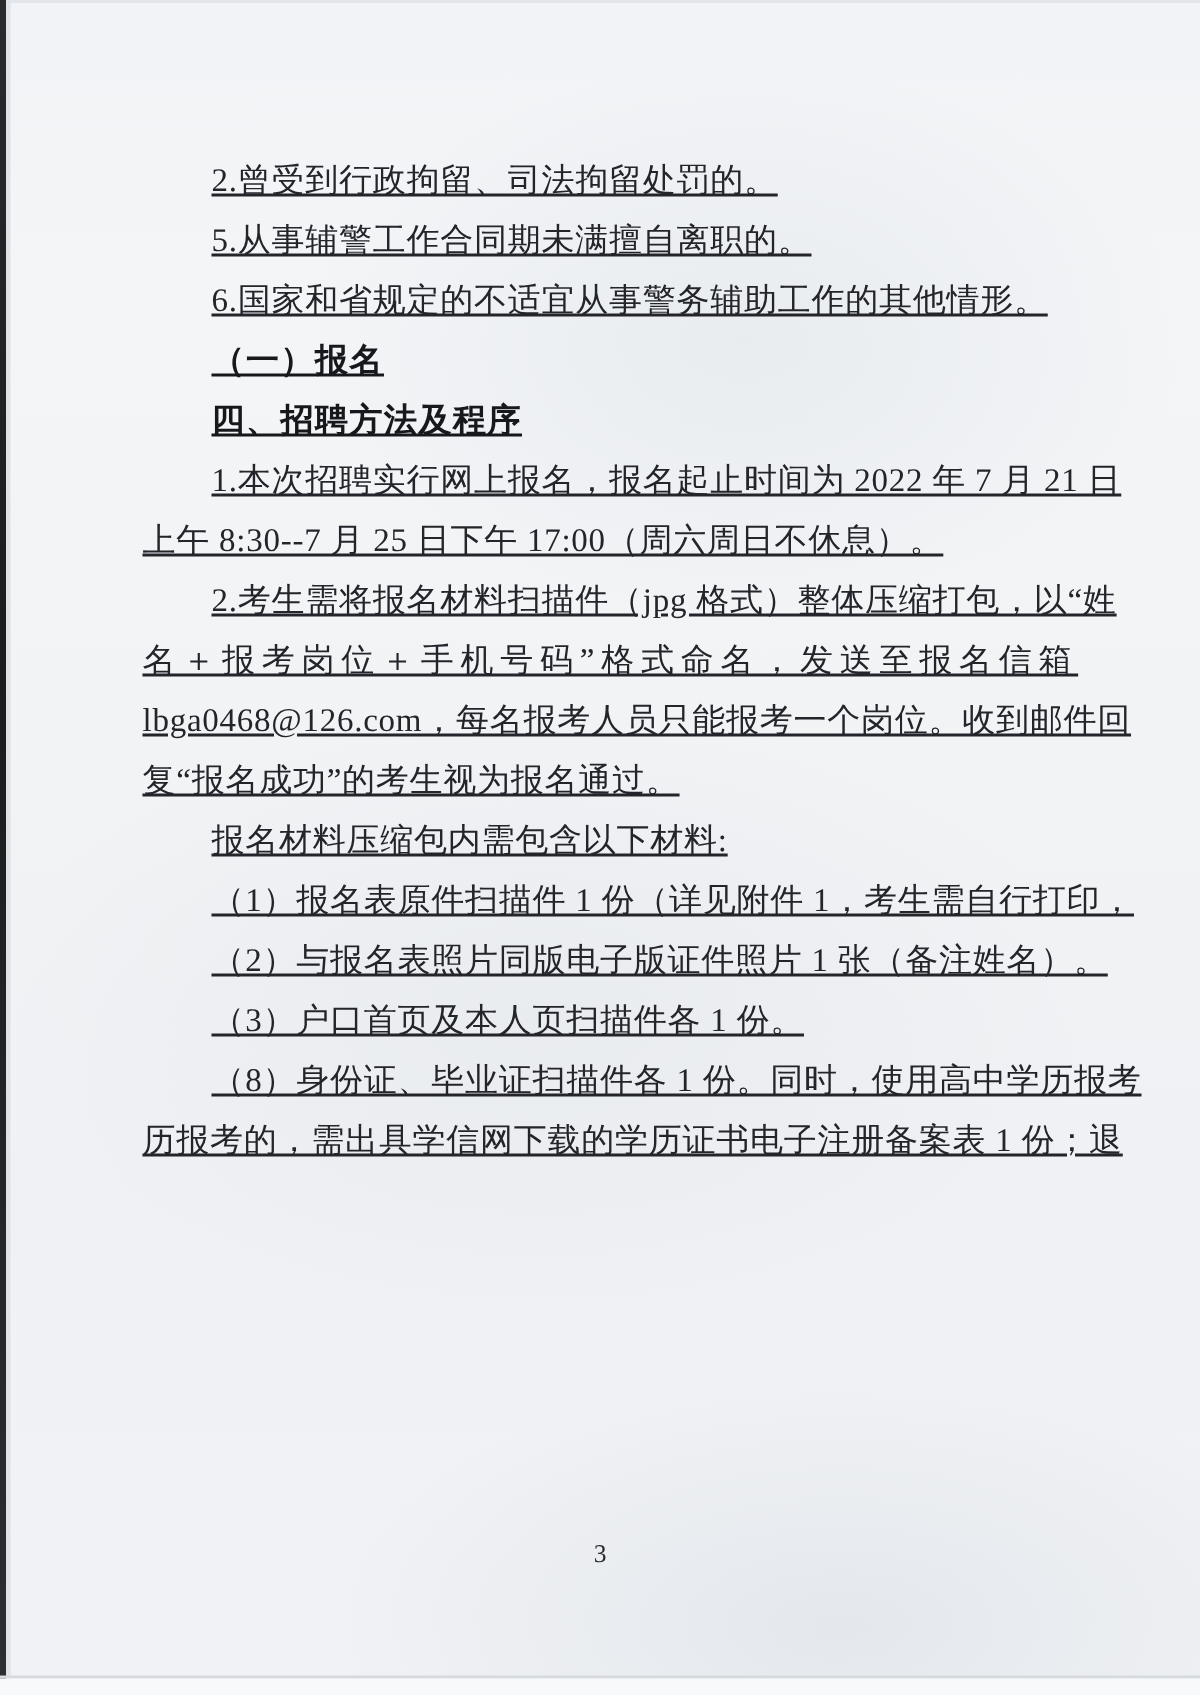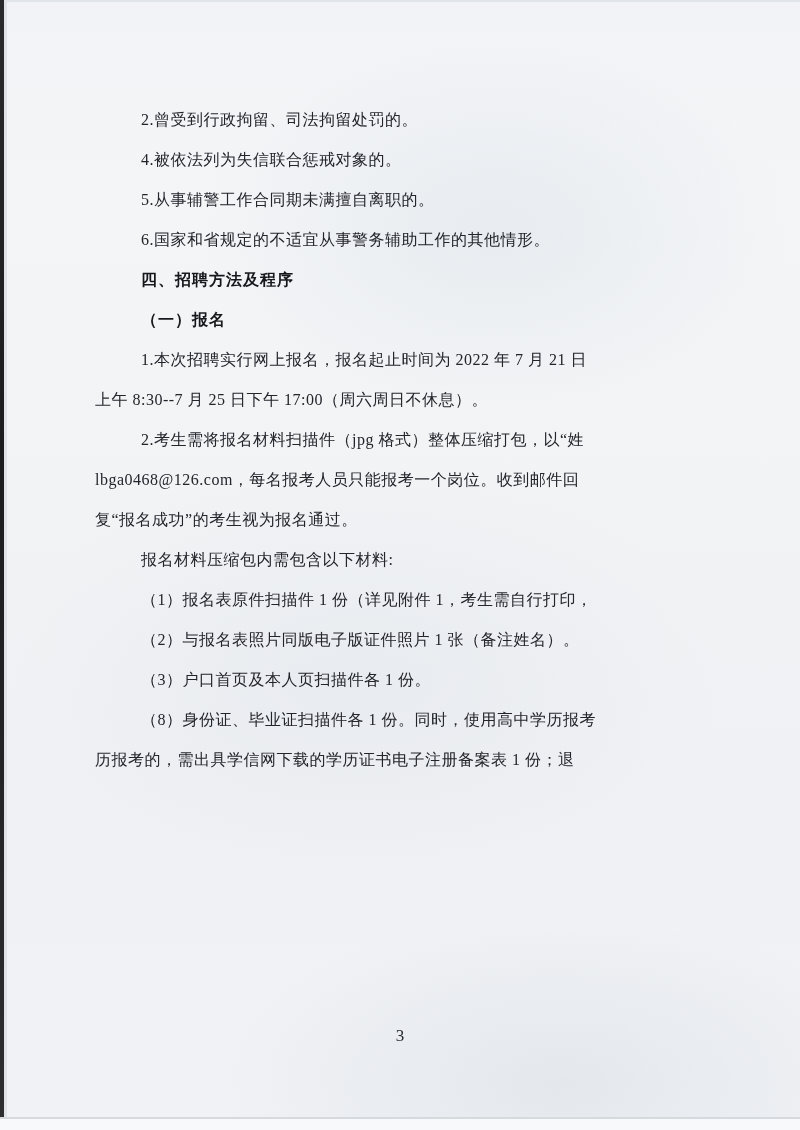--- a/index.html
+++ b/index.html
@@ -60,23 +60,24 @@
   
   .doc-body {
     position: absolute;
     left: 95px;
     top: 100px;
     width: 620px;
   }
   .ln {
     height: 40px;
     line-height: 40px;
-    font-size: 16px;
+    font-size: 22px;
     white-space: nowrap;
     letter-spacing: 0.5px;
+    text-decoration: underline;
   }
   .ln.ind { padding-left: 46px; }
   .ln.hd {
     font-family: "Liberation Sans", "DejaVu Sans", sans-serif;
     font-weight: bold;
     color: #17181c;
     letter-spacing: 1px;
   }
   .ln.wide { letter-spacing: 4.5px; }
   .page-number {
@@ -95,28 +96,28 @@
 <div class="scan-page">
   <div class="mottle"></div>
   <div class="edge-top"></div>
   <div class="edge-left"></div>
   <div class="edge-left-gap"></div>
   <div class="edge-bottom-line"></div>
   <div class="edge-bottom-strip"></div>
 
   <div class="doc-body">
     <div class="ln ind">2.曾受到行政拘留、司法拘留处罚的。</div>
-    <div class="ln ind">4.被依法列为失信联合惩戒对象的。</div>
     <div class="ln ind">5.从事辅警工作合同期未满擅自离职的。</div>
     <div class="ln ind">6.国家和省规定的不适宜从事警务辅助工作的其他情形。</div>
+    <div class="ln ind hd">（一）报名</div>
     <div class="ln ind hd">四、招聘方法及程序</div>
-    <div class="ln ind hd">（一）报名</div>
     <div class="ln ind">1.本次招聘实行网上报名，报名起止时间为 2022 年 7 月 21 日</div>
     <div class="ln">上午 8:30--7 月 25 日下午 17:00（周六周日不休息）。</div>
     <div class="ln ind">2.考生需将报名材料扫描件（jpg 格式）整体压缩打包，以“姓</div>
+    <div class="ln wide">名＋报考岗位＋手机号码”格式命名，发送至报名信箱</div>
     <div class="ln">lbga0468@126.com，每名报考人员只能报考一个岗位。收到邮件回</div>
     <div class="ln">复“报名成功”的考生视为报名通过。</div>
     <div class="ln ind">报名材料压缩包内需包含以下材料:</div>
     <div class="ln ind">（1）报名表原件扫描件 1 份（详见附件 1，考生需自行打印，</div>
     <div class="ln ind">（2）与报名表照片同版电子版证件照片 1 张（备注姓名）。</div>
     <div class="ln ind">（3）户口首页及本人页扫描件各 1 份。</div>
     <div class="ln ind">（8）身份证、毕业证扫描件各 1 份。同时，使用高中学历报考</div>
     <div class="ln">历报考的，需出具学信网下载的学历证书电子注册备案表 1 份；退</div>
   </div>
 

